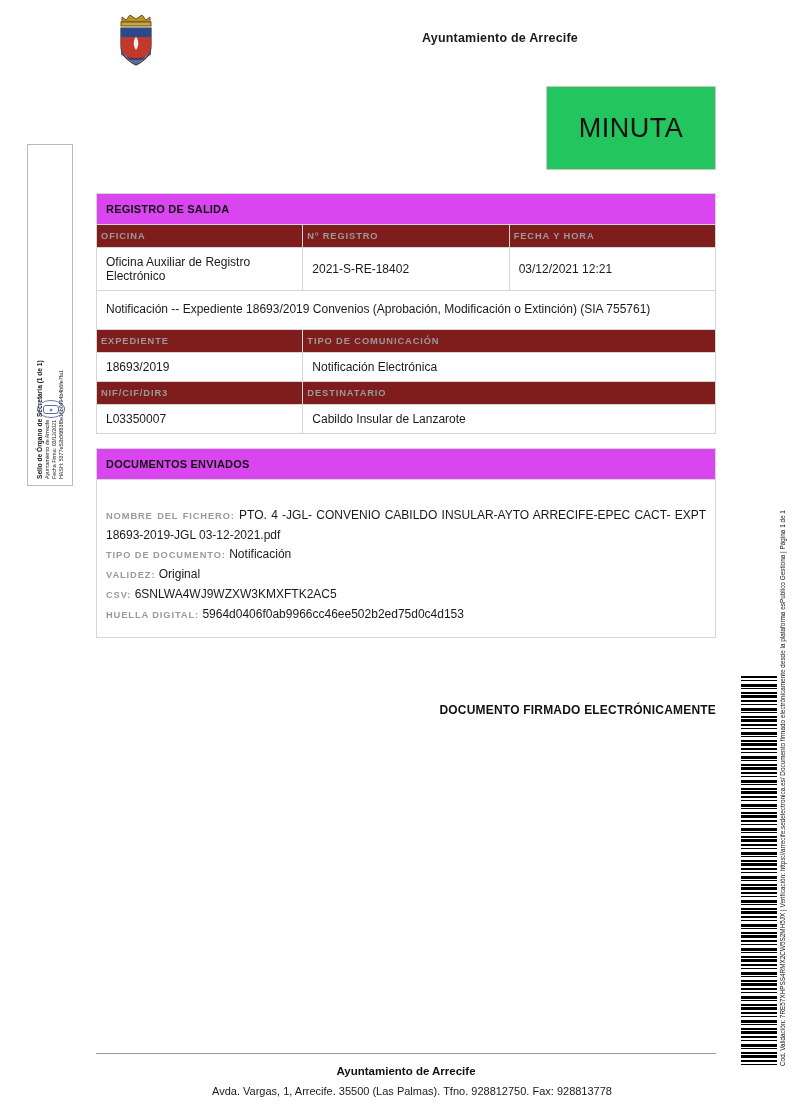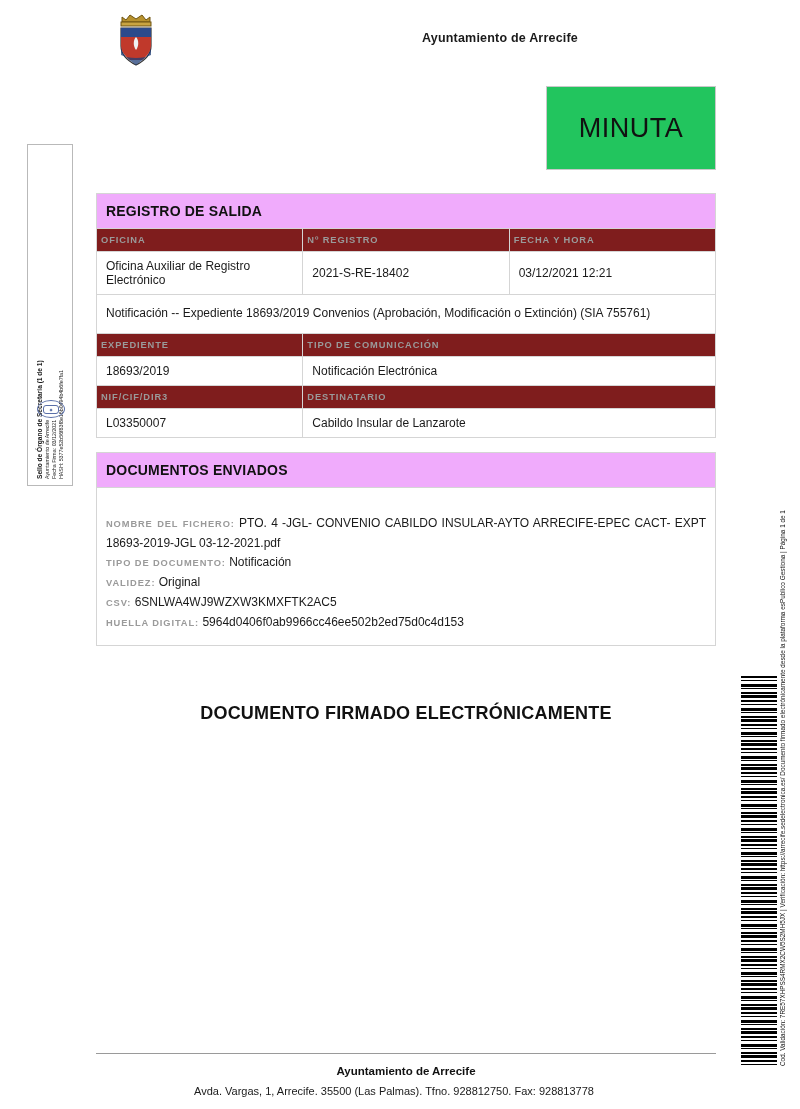--- a/index.html
+++ b/index.html
@@ -135,22 +135,22 @@
     border-collapse: collapse;
     width: 620px;
     table-layout: fixed;
   }
   table.block td {
     border: 1px solid #d5d5d5;
     padding: 7px 9px;
     vertical-align: middle;
   }
   .sect-title {
-    background: #f0abfc;
-    font-size: 14px;
+    background: #d946ef;
+    font-size: 11px;
     font-weight: bold;
     color: #111;
     letter-spacing: .2px;
     padding: 9px 9px !important;
   }
   .lbl {
     background: #7f1d1d;
     font-size: 9.3px;
     font-weight: bold;
     color: #9a9a9a;
@@ -188,22 +188,22 @@
   .docs-body .filename {
     text-align: justify;
     margin-top: 16px;
   }
 
   .signed-line {
     position: absolute;
     left: 96px;
     top: 703px;
     width: 620px;
-    text-align: center;
-    font-size: 18px;
+    text-align: right;
+    font-size: 12px;
     font-weight: bold;
     color: #111;
     letter-spacing: .2px;
   }
 
   
   .barcode {
     position: absolute;
     left: 741px;
     top: 676px;
@@ -245,21 +245,21 @@
     left: 96px;
     top: 1065px;
     width: 620px;
     text-align: center;
     font-size: 11.5px;
     font-weight: bold;
     color: #111;
   }
   .footer-sub {
     position: absolute;
-    left: 84px;
+    left: 102px;
     top: 1085px;
     width: 620px;
     text-align: center;
     font-size: 11px;
     color: #1a1a1a;
   }
 </style>
 </head>
 <body>
 

